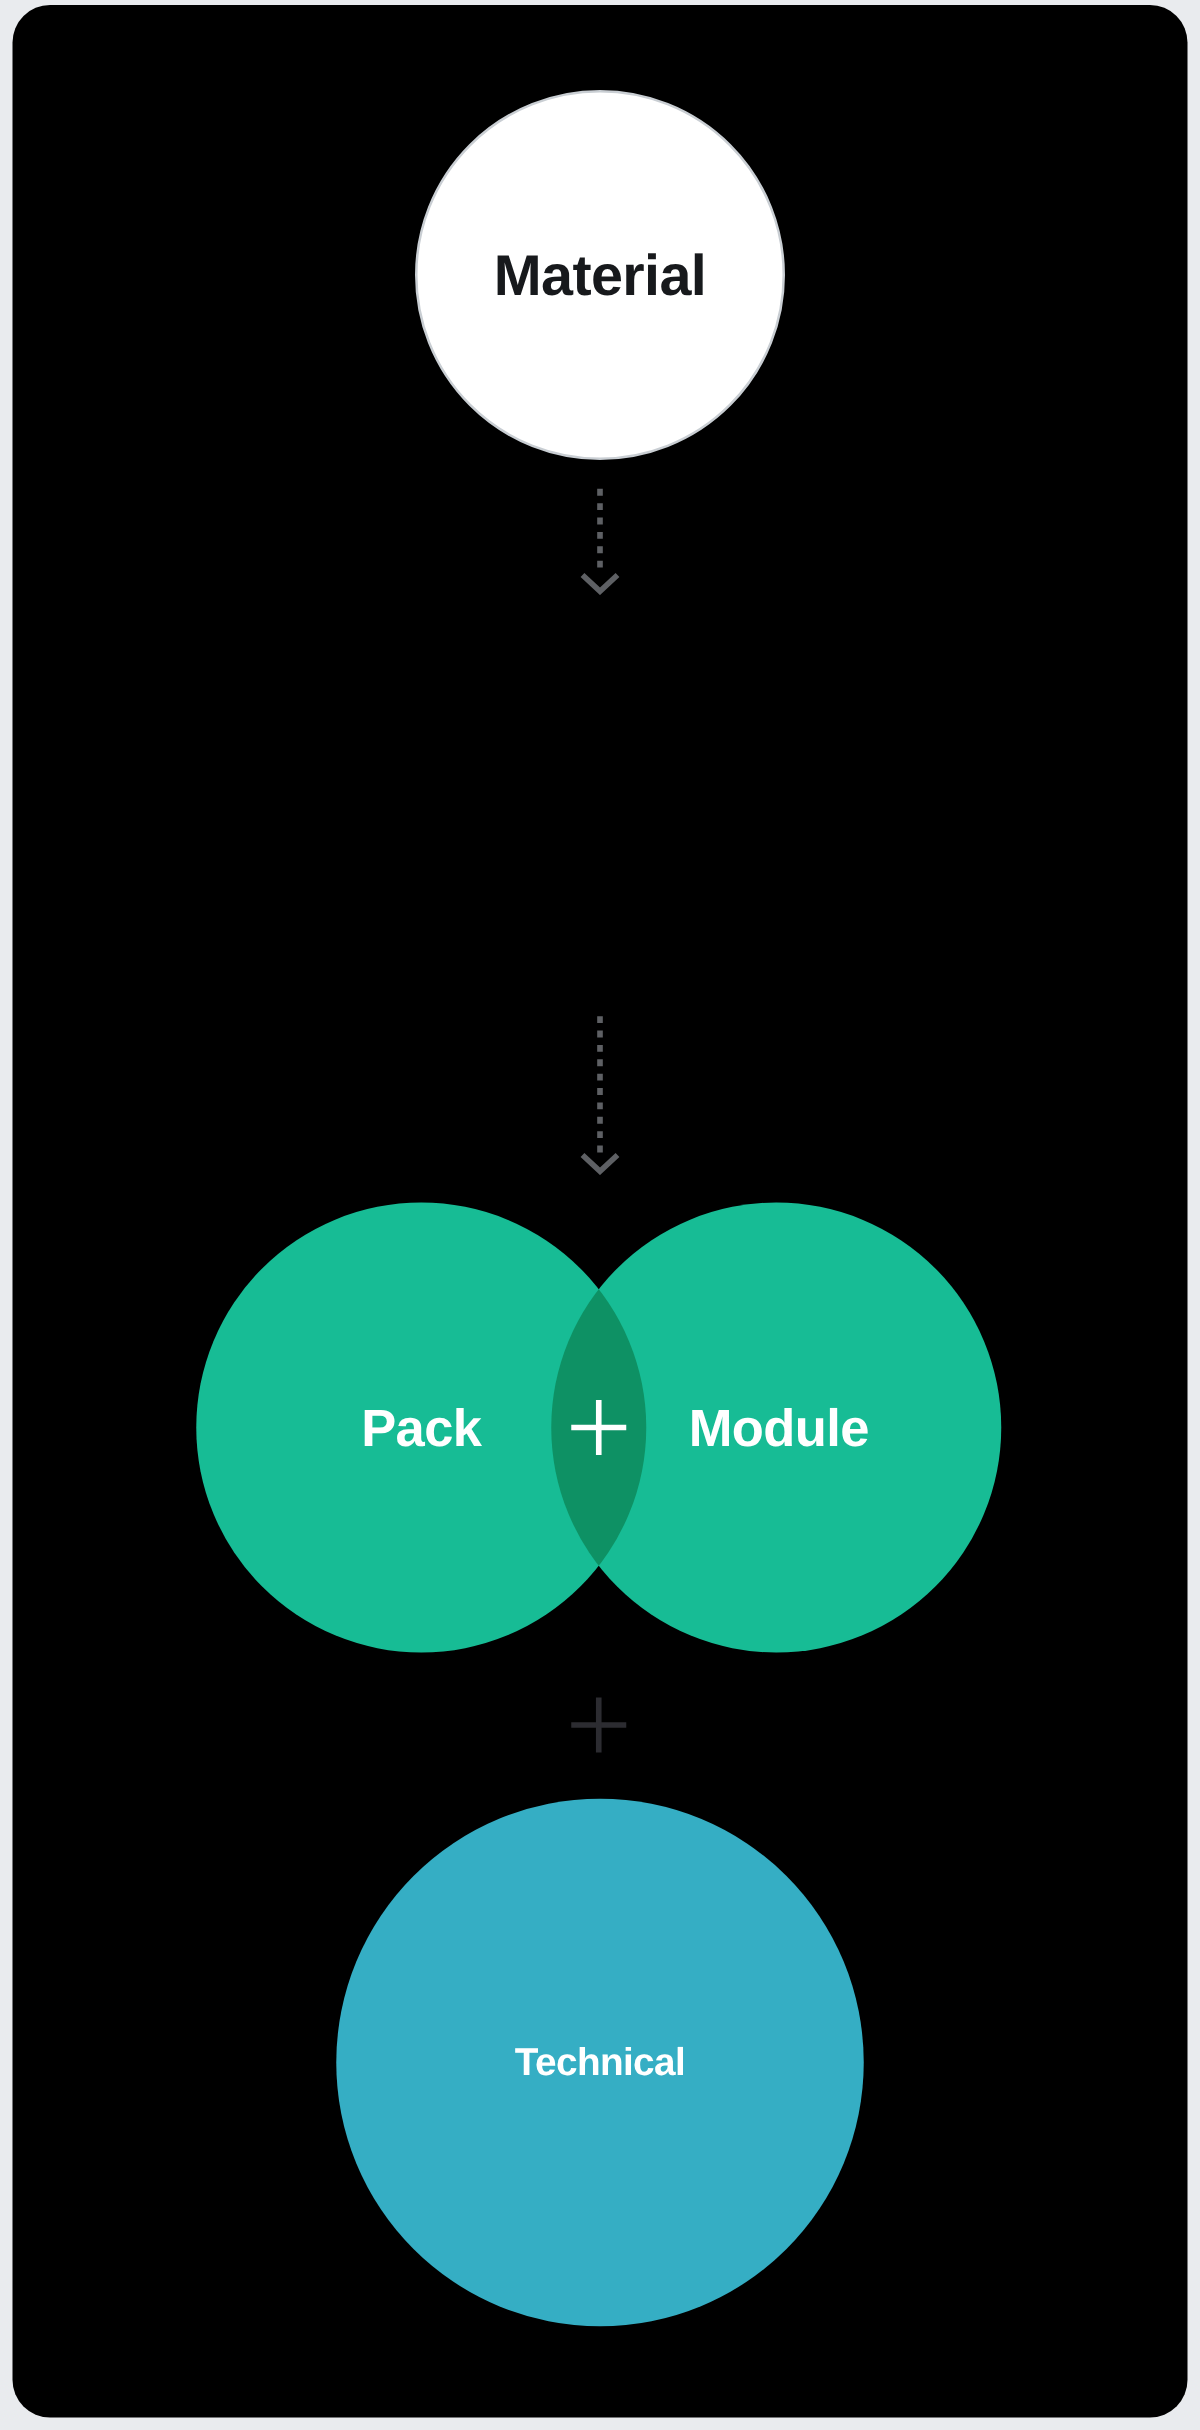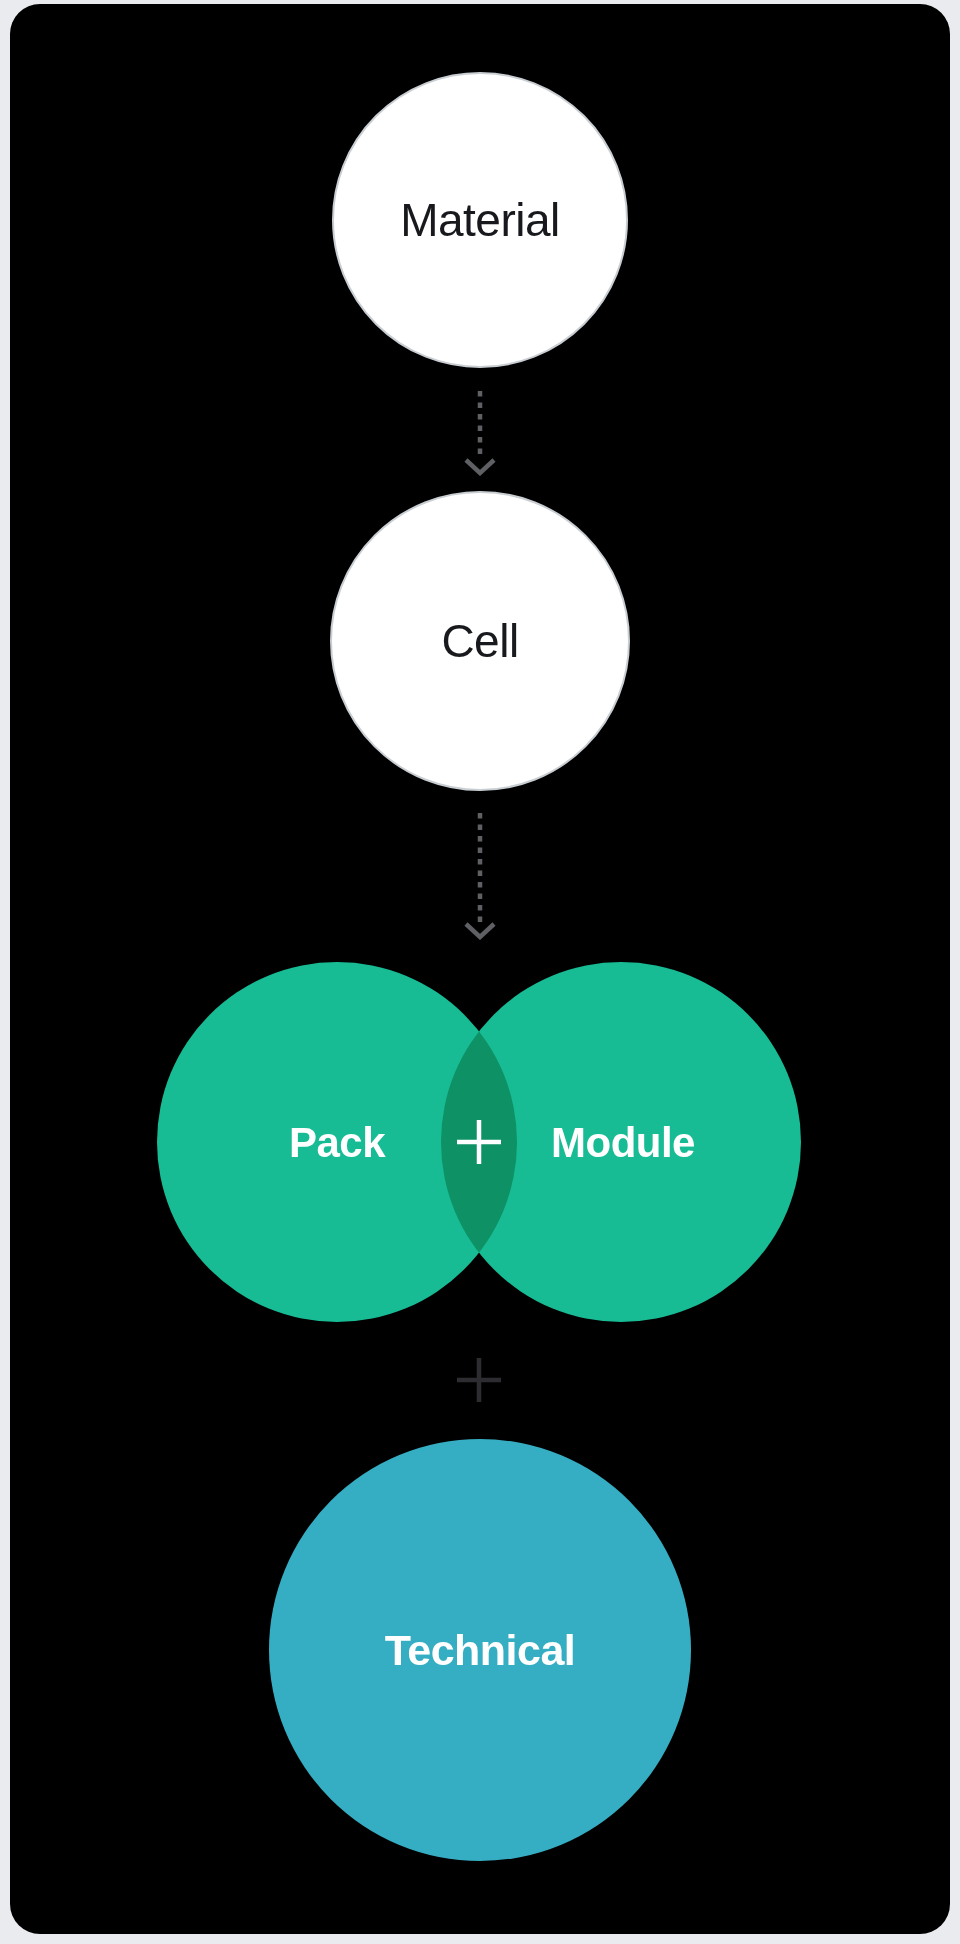--- a/index.html
+++ b/index.html
@@ -27,21 +27,21 @@
     display: flex;
     align-items: center;
     justify-content: center;
     text-align: center;
   }
   .node-white {
     background: #ffffff;
     border: 2px solid #c9ced3;
     color: #17191c;
     font-size: 46px;
-    font-weight: 400;
+    font-weight: 700;
     letter-spacing: -0.5px;
   }
   #node-material { left: 332px; top: 72px;  width: 296px; height: 296px; }
   #node-cell     { left: 330px; top: 491px; width: 300px; height: 300px; }
 
   .arrow { position: absolute; display: block; }
   #arrow-1 { left: 458px; top: 390px; }
   #arrow-2 { left: 458px; top: 812px; }
 
   #venn { position: absolute; left: 150px; top: 955px; display: block; }
@@ -52,21 +52,21 @@
     font-weight: 600;
     letter-spacing: -0.5px;
   }
 
   #plus-separator { position: absolute; left: 455px; top: 1356px; display: block; }
 
   #node-support {
     left: 269px; top: 1439px; width: 422px; height: 422px;
     background: #35aec4;
     color: #ffffff;
-    font-size: 43px;
+    font-size: 31px;
     font-weight: 600;
     flex-direction: column;
     gap: 36px;
     letter-spacing: -0.5px;
   }
 </style>
 </head>
 <body>
 
 <div class="stage">
@@ -75,23 +75,20 @@
 
   <div class="circle-node node-white" id="node-material">
     <span>Material</span>
   </div>
 
   <svg class="arrow" id="arrow-1" width="44" height="86" viewBox="0 0 44 86">
     <line x1="22" y1="1" x2="22" y2="68" stroke="#5e6064" stroke-width="4.5" stroke-dasharray="5.5 6"></line>
     <polyline points="8,70 22,83 36,70" fill="none" stroke="#5e6064" stroke-width="4.5"></polyline>
   </svg>
 
-  <div class="circle-node node-white" id="node-cell">
-    <span>Cell</span>
-  </div>
 
   <svg class="arrow" id="arrow-2" width="44" height="128" viewBox="0 0 44 128">
     <line x1="22" y1="1" x2="22" y2="110" stroke="#5e6064" stroke-width="4.5" stroke-dasharray="5.5 6"></line>
     <polyline points="8,112 22,125 36,112" fill="none" stroke="#5e6064" stroke-width="4.5"></polyline>
   </svg>
 
   <svg id="venn" width="660" height="380" viewBox="0 0 660 380">
     <defs>
       <clipPath id="clip-pack">
           <circle cx="187" cy="187" r="180"></circle>

